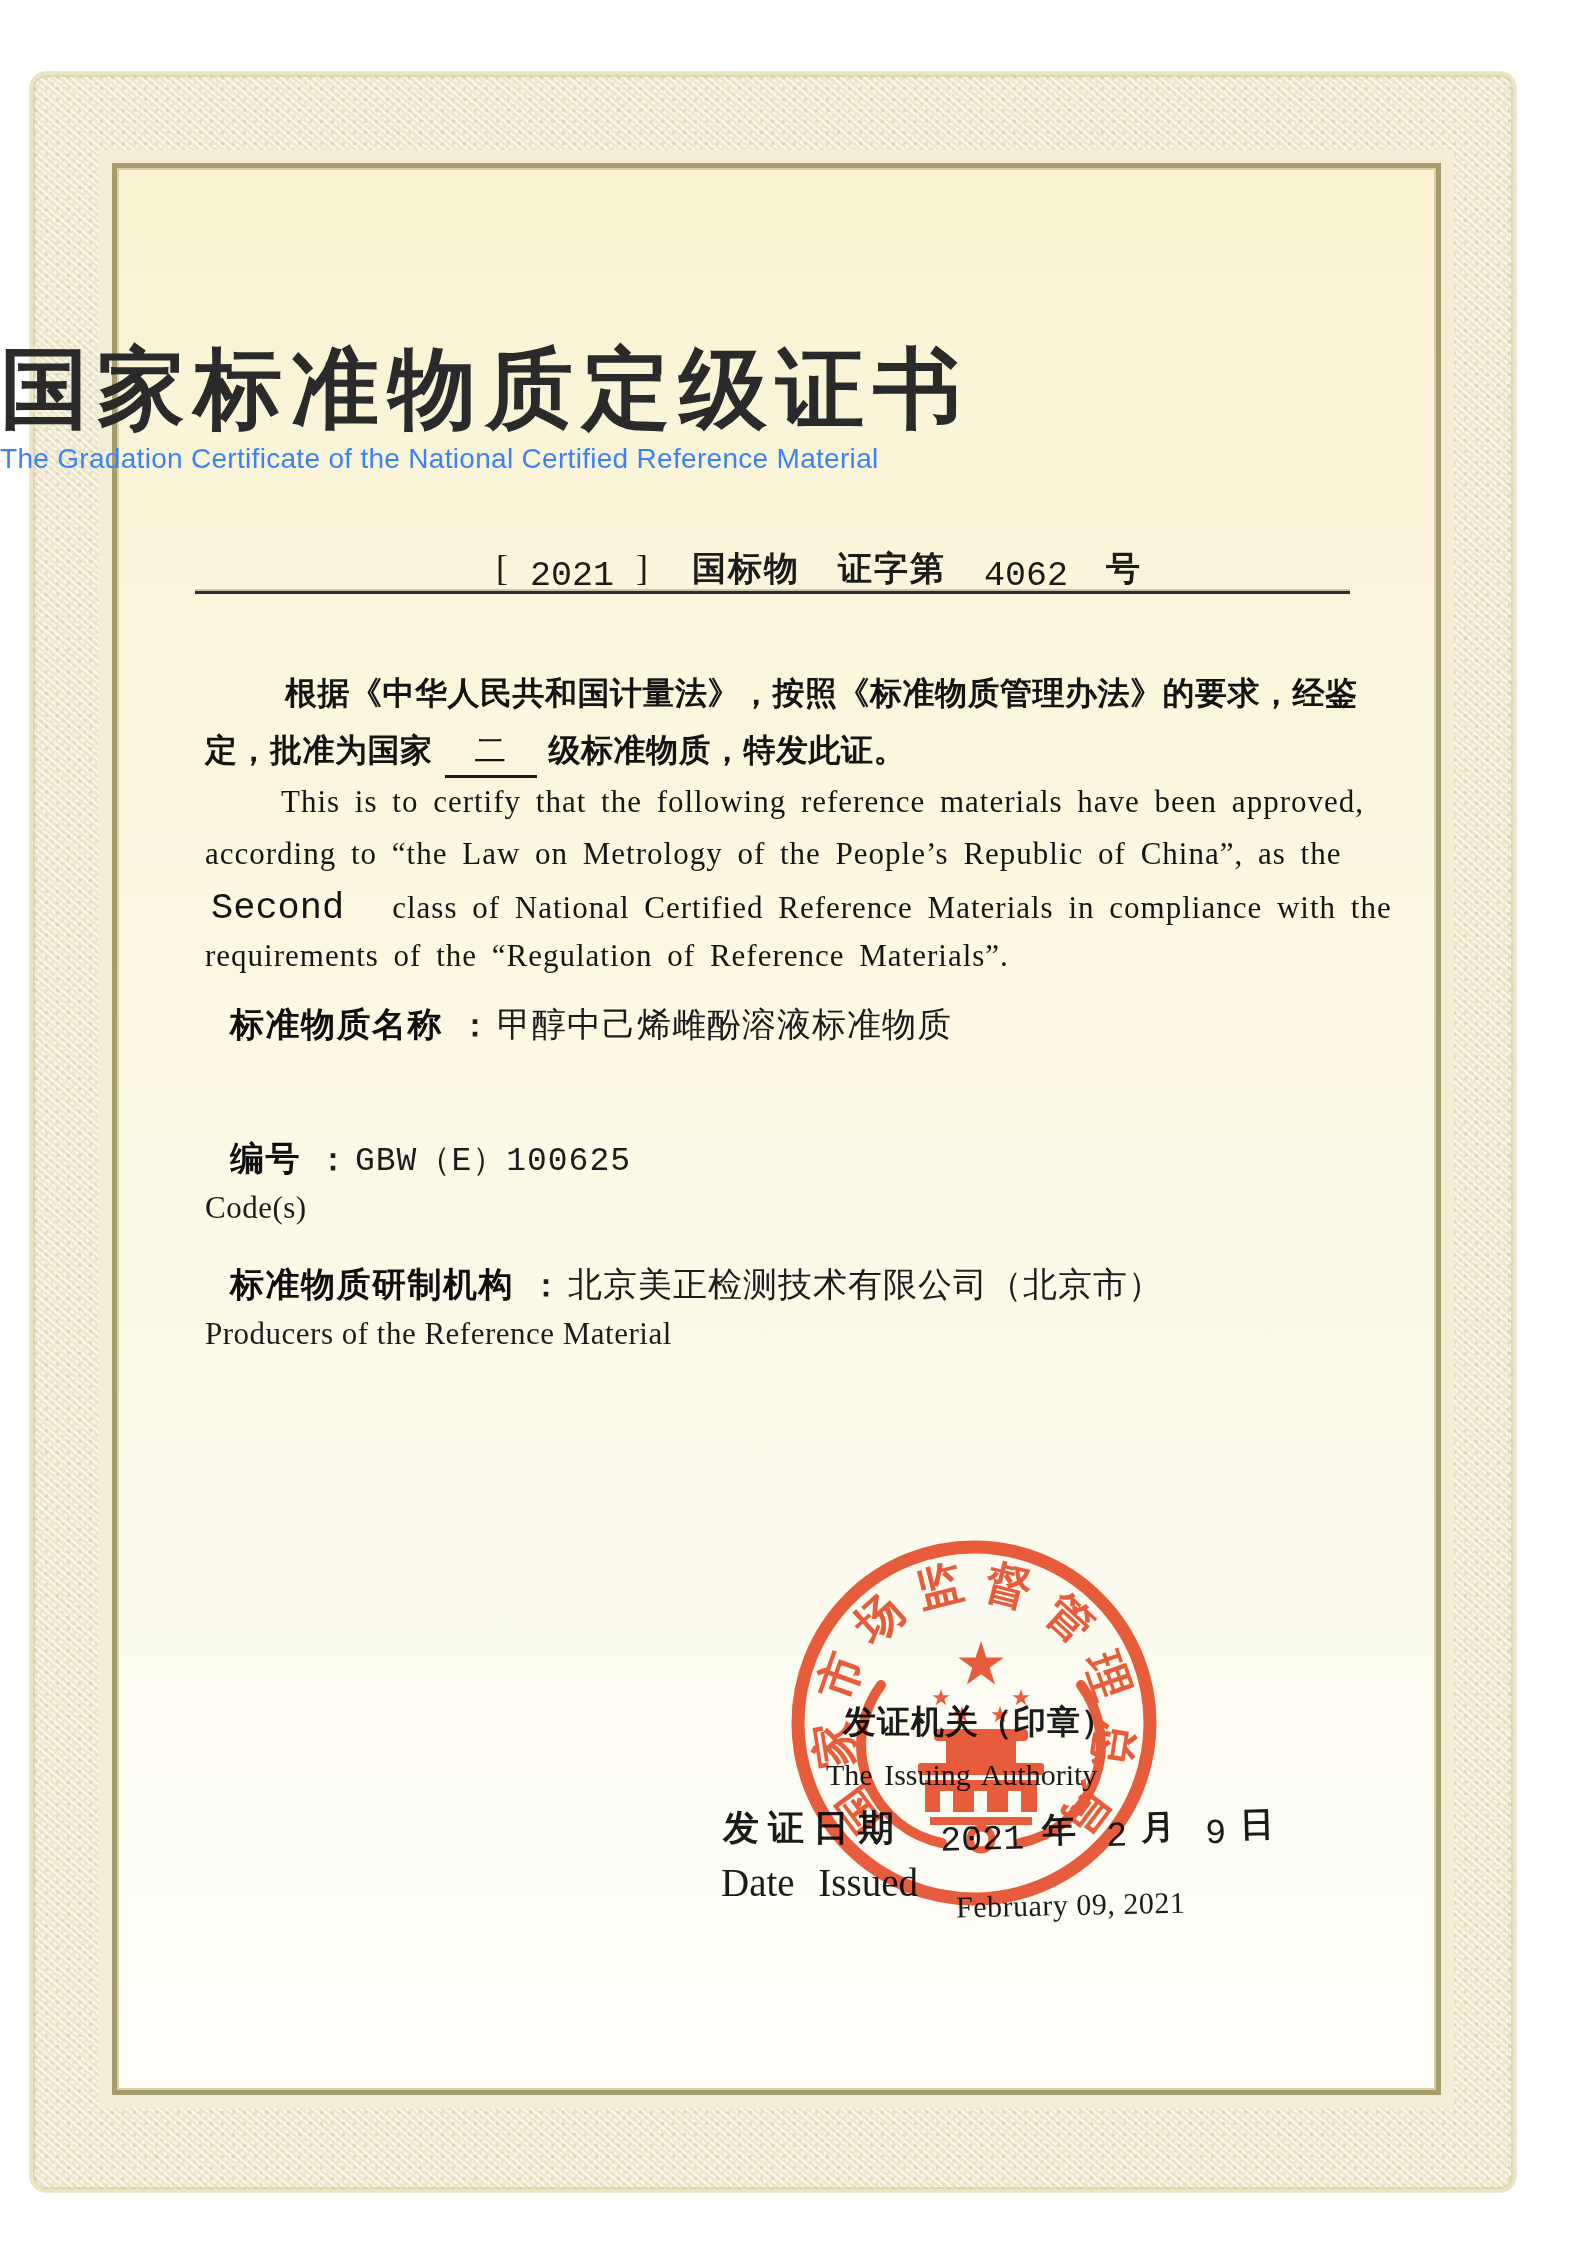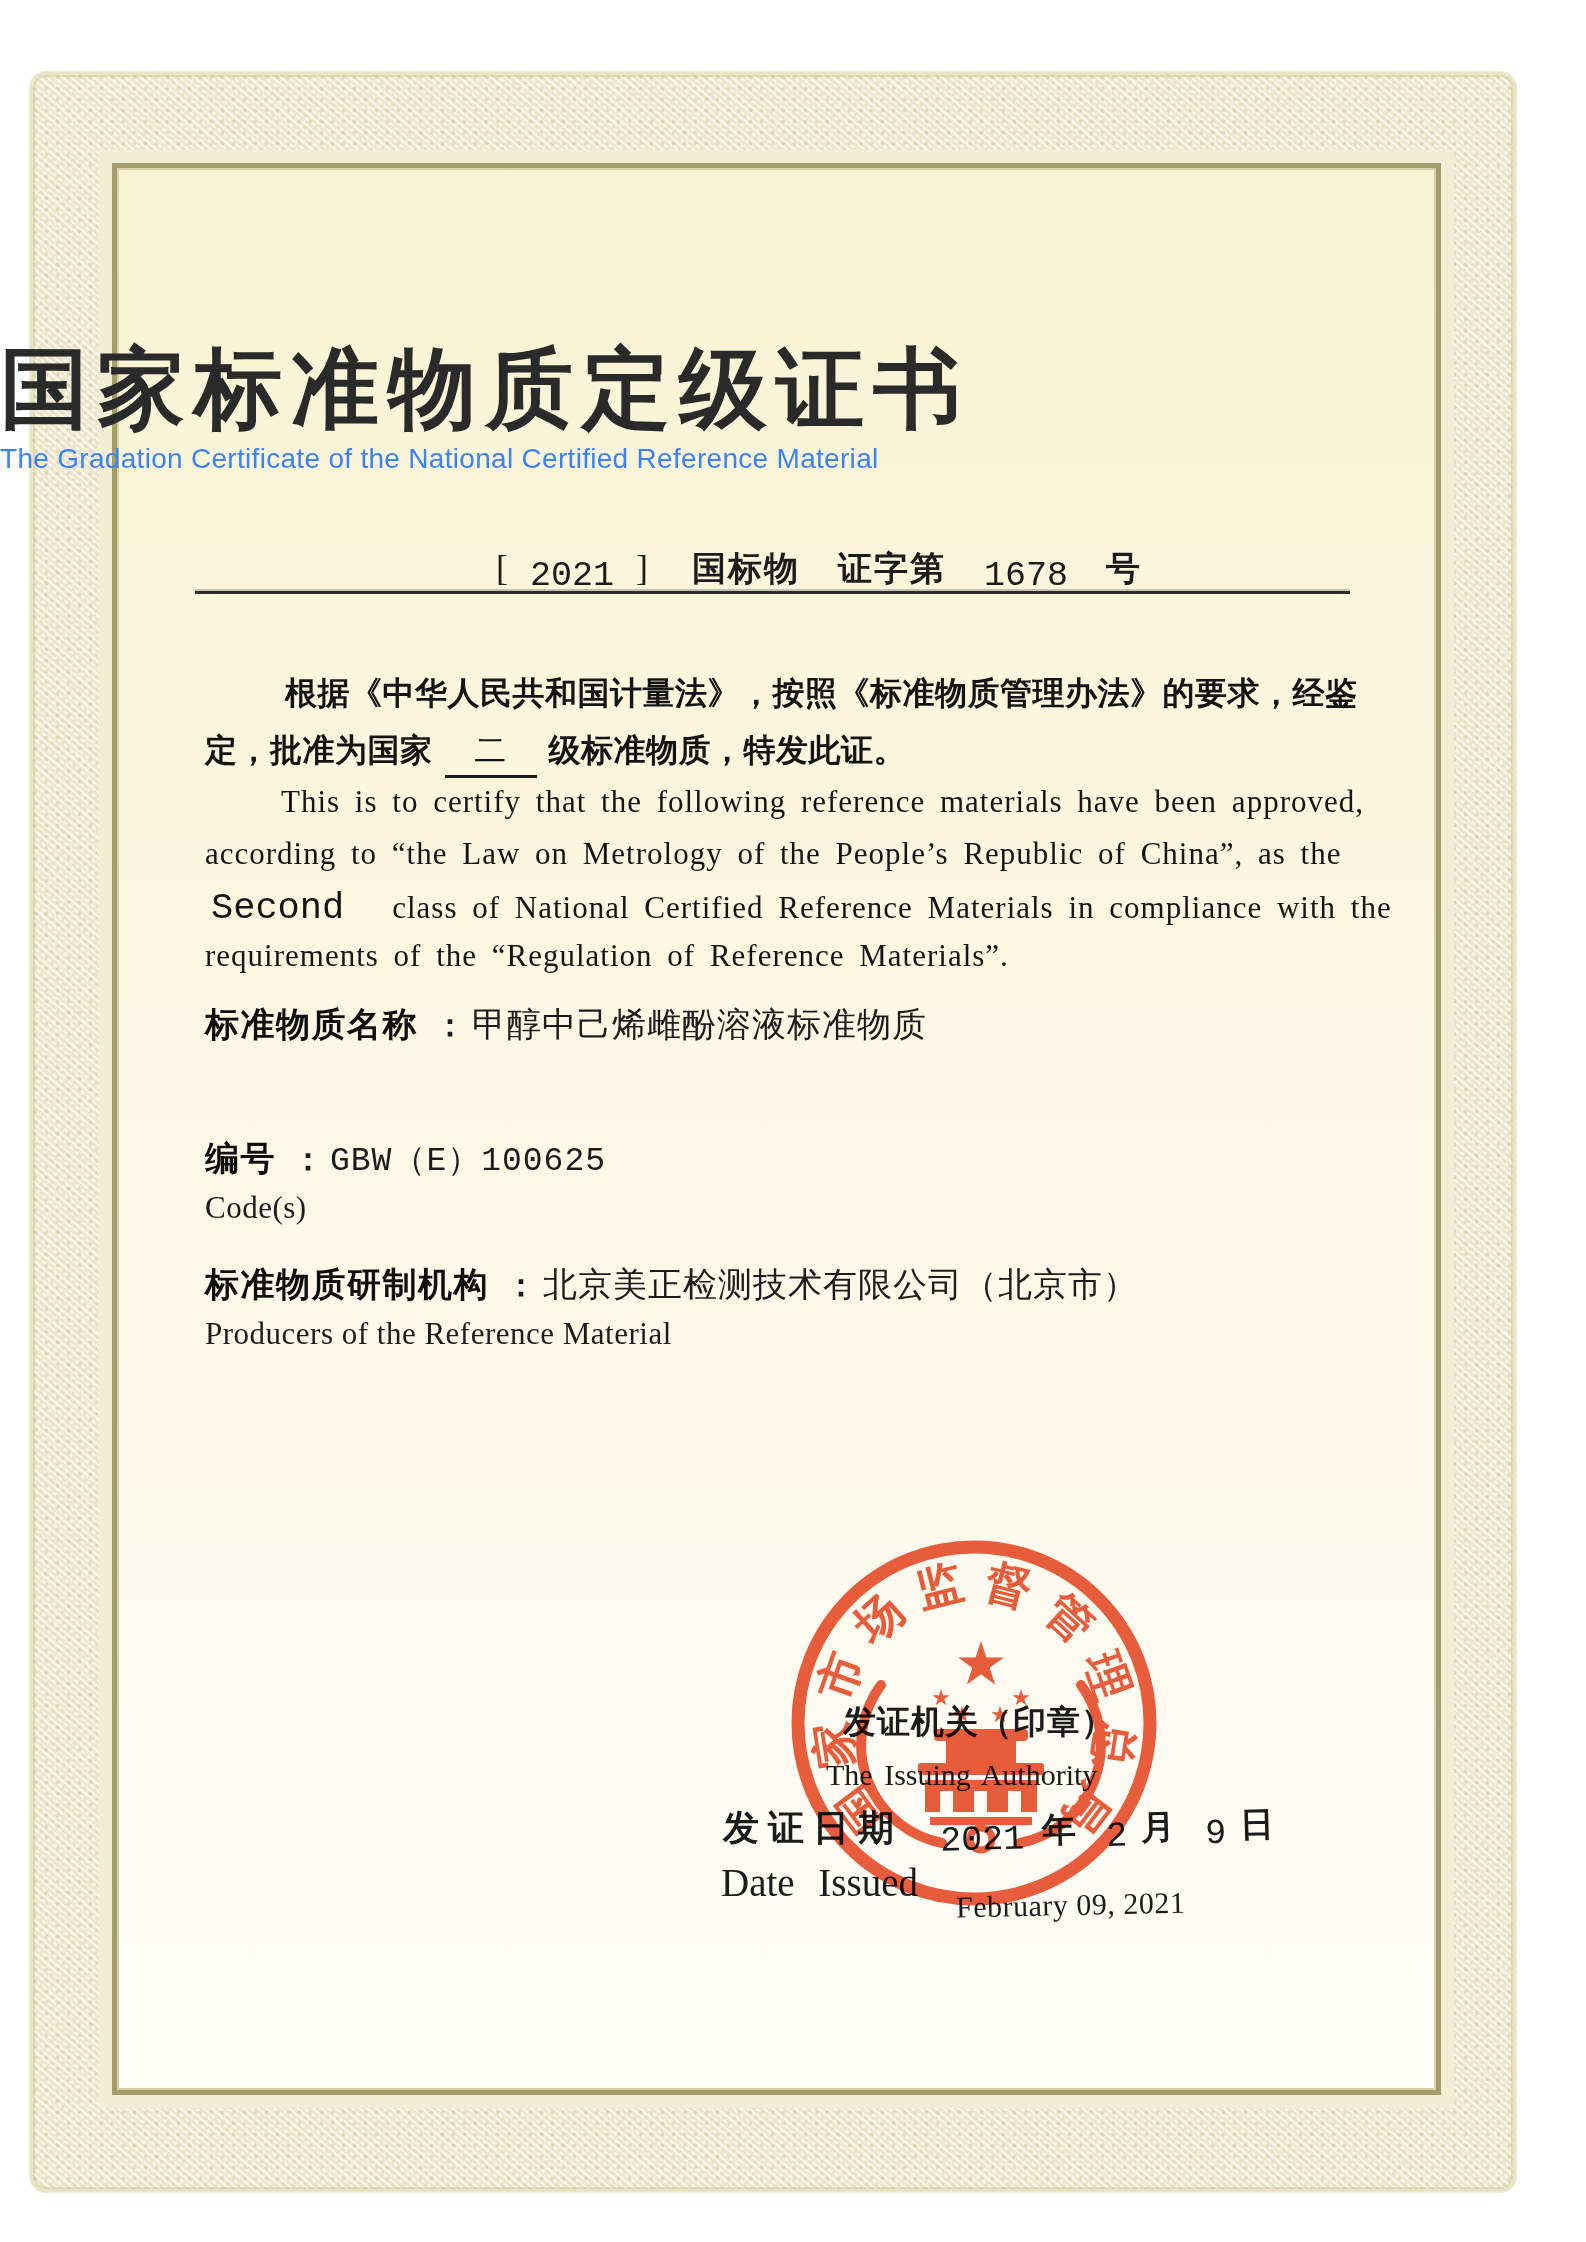--- a/index.html
+++ b/index.html
@@ -51,21 +51,21 @@
   .cn2{left:205px;top:729px;}
   .blank-cn{display:inline-block;min-width:84px;text-align:center;border-bottom:3px solid #1a1a1a;padding:0 4px 2px;margin:0 12px;font-weight:400;}
 
   .enp{font-family:var(--serif);font-size:31px;letter-spacing:1px;word-spacing:6px;color:#151515;white-space:nowrap;}
   .en1{left:281px;top:784px;}
   .en2{left:205px;top:836px;}
   .en3{left:211px;top:887px;}
   .en4{left:205px;top:938px;}
   .blank-en{font-family:var(--mono);font-size:37px;margin-right:48px;letter-spacing:0;}
 
-  .fld{white-space:nowrap;}
+  .fld{white-space:nowrap;margin-left:25px;}
   .fld-label{font-family:var(--sans);font-weight:700;font-size:34px;letter-spacing:1.5px;color:#0f0f0f;}
   .fld-colon{font-family:var(--sans);font-weight:700;font-size:32px;margin:0 6px 0 16px;}
   .fld-value{font-family:var(--serif);font-weight:400;font-size:34px;letter-spacing:1px;}
   .fld-value-mono{font-family:var(--mono);font-size:33px;letter-spacing:1px;}
   .fld-en{font-family:var(--serif);font-size:31px;letter-spacing:.5px;}
   .f1{left:205px;top:1002px;} .f1en{left:205px;top:1056px;}
   .f2{left:205px;top:1136px;} .f2en{left:205px;top:1190px;}
   .f3{left:205px;top:1262px;} .f3en{left:205px;top:1316px;}
 
   
@@ -99,21 +99,21 @@
     <span class="bracket">[</span>
     <span class="gap-s"></span>
     <span class="filled">2021</span>
     <span class="gap-s"></span>
     <span class="bracket">]</span>
     <span class="gap-l"></span>
     <span class="word">国标物</span>
     <span class="gap-m"></span>
     <span class="word">证字第</span>
     <span class="gap-m"></span>
-    <span class="filled">1678</span>
+    <span class="filled">4062</span>
     <span class="gap-m"></span>
     <span class="word">号</span>
   </div>
   <div class="abs rule"></div>
 
   <div class="abs cnp cn1">根据《中华人民共和国计量法》，按照《标准物质管理办法》的要求，经鉴</div>
   <div class="abs cnp cn2">
     <span>定，批准为国家</span><span class="blank-cn">二</span><span>级标准物质，特发此证。</span>
   </div>
 

